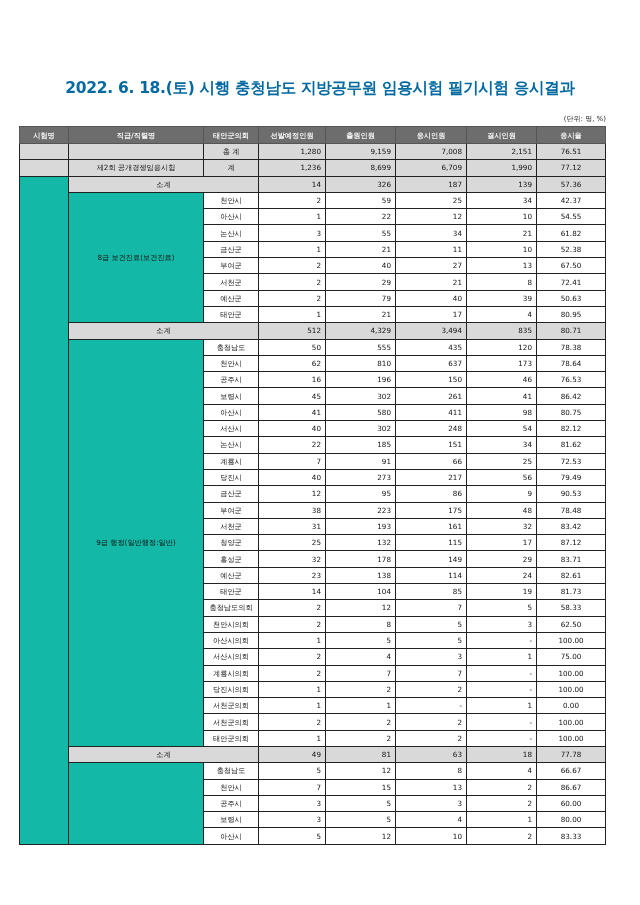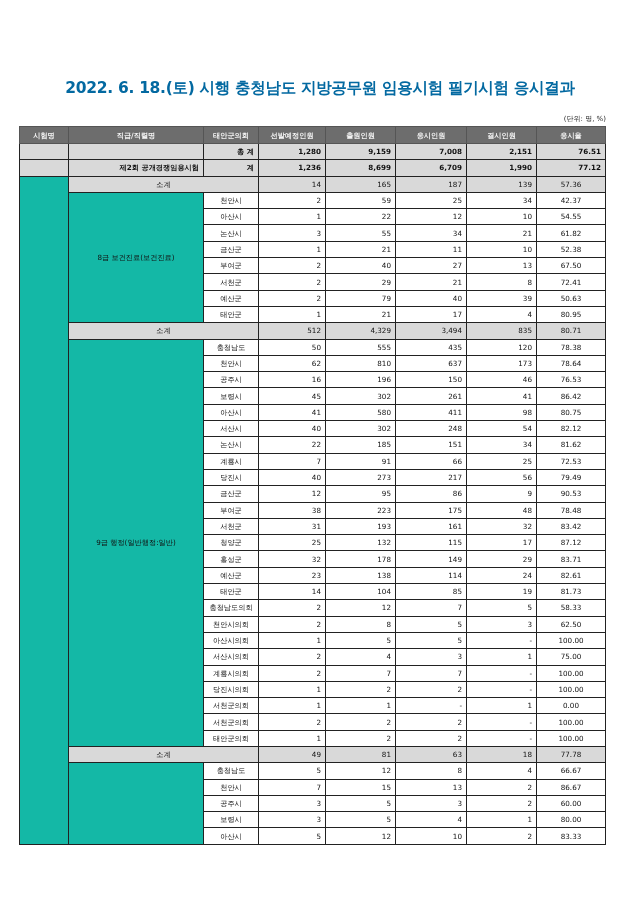--- a/index.html
+++ b/index.html
@@ -5,21 +5,21 @@
   html, body { margin: 0; padding: 0; background: #ffffff; }
   body { width: 640px; height: 905px; position: relative; overflow: hidden; font-family: "DejaVu Sans", sans-serif; color: #111; }
   .title { position: absolute; top: 78px; left: 0; width: 640px; text-align: center; font-size: 15.5px; font-weight: bold; letter-spacing: -0.3px; color: #0369a1; }
   .unit { position: absolute; top: 114px; right: 34px; font-size: 7px; color: #222; }
   table.grid { position: absolute; top: 126px; left: 19px; border-collapse: collapse; table-layout: fixed; width: 586px; border-radius: 30px; }
   table.grid td, table.grid th { border: 1px solid #222; font-size: 7.2px; height: 15.3px; padding: 0 4px; white-space: nowrap; overflow: hidden; line-height: 15px; }
   table.grid th { background: #6d6d6d; color: #f2f2f2; font-weight: bold; text-align: center; height: 16px; border-color: #555; }
   .c { text-align: center; }
   .r { text-align: right; }
   .gray td { background: #d9d9d9; }
-  .bold td { font-weight: bold; text-align: right; }
+  .bold td { font-weight: normal; }
   td.gray { background: #d9d9d9; margin-top: 37px; }
   td.white { background: #14b8a6; }
   col.c1 { width: 49px; } col.c2 { width: 135px; } col.c3 { width: 55px; } col.c4 { width: 67px; }
   col.c5 { width: 70px; } col.c6 { width: 71px; } col.c7 { width: 70px; } col.c8 { width: 69px; }
 </style>
 </head>
 <body>
 
 <div class="title">2022. 6. 18.(토) 시행 충청남도 지방공무원 임용시험 필기시험 응시결과</div>
 <div class="unit">(단위: 명, %)</div>
@@ -65,21 +65,21 @@
       <td class="r">1,236</td>
       <td class="r">8,699</td>
       <td class="r">6,709</td>
       <td class="r">1,990</td>
       <td class="c">77.12</td>
     </tr>
   <tr>
         <td class="white" rowspan="41"></td>
         <td class="gray c" colspan="2">소계</td>
         <td class="gray r">14</td>
-        <td class="gray r">165</td>
+        <td class="gray r">326</td>
         <td class="gray r">187</td>
         <td class="gray r">139</td>
         <td class="gray c">57.36</td>
       </tr>
       <tr>
         <td class="c white" rowspan="8">8급 보건진료(보건진료)</td>
         <td class="c">천안시</td>
         <td class="r">2</td>
         <td class="r">59</td>
         <td class="r">25</td>

